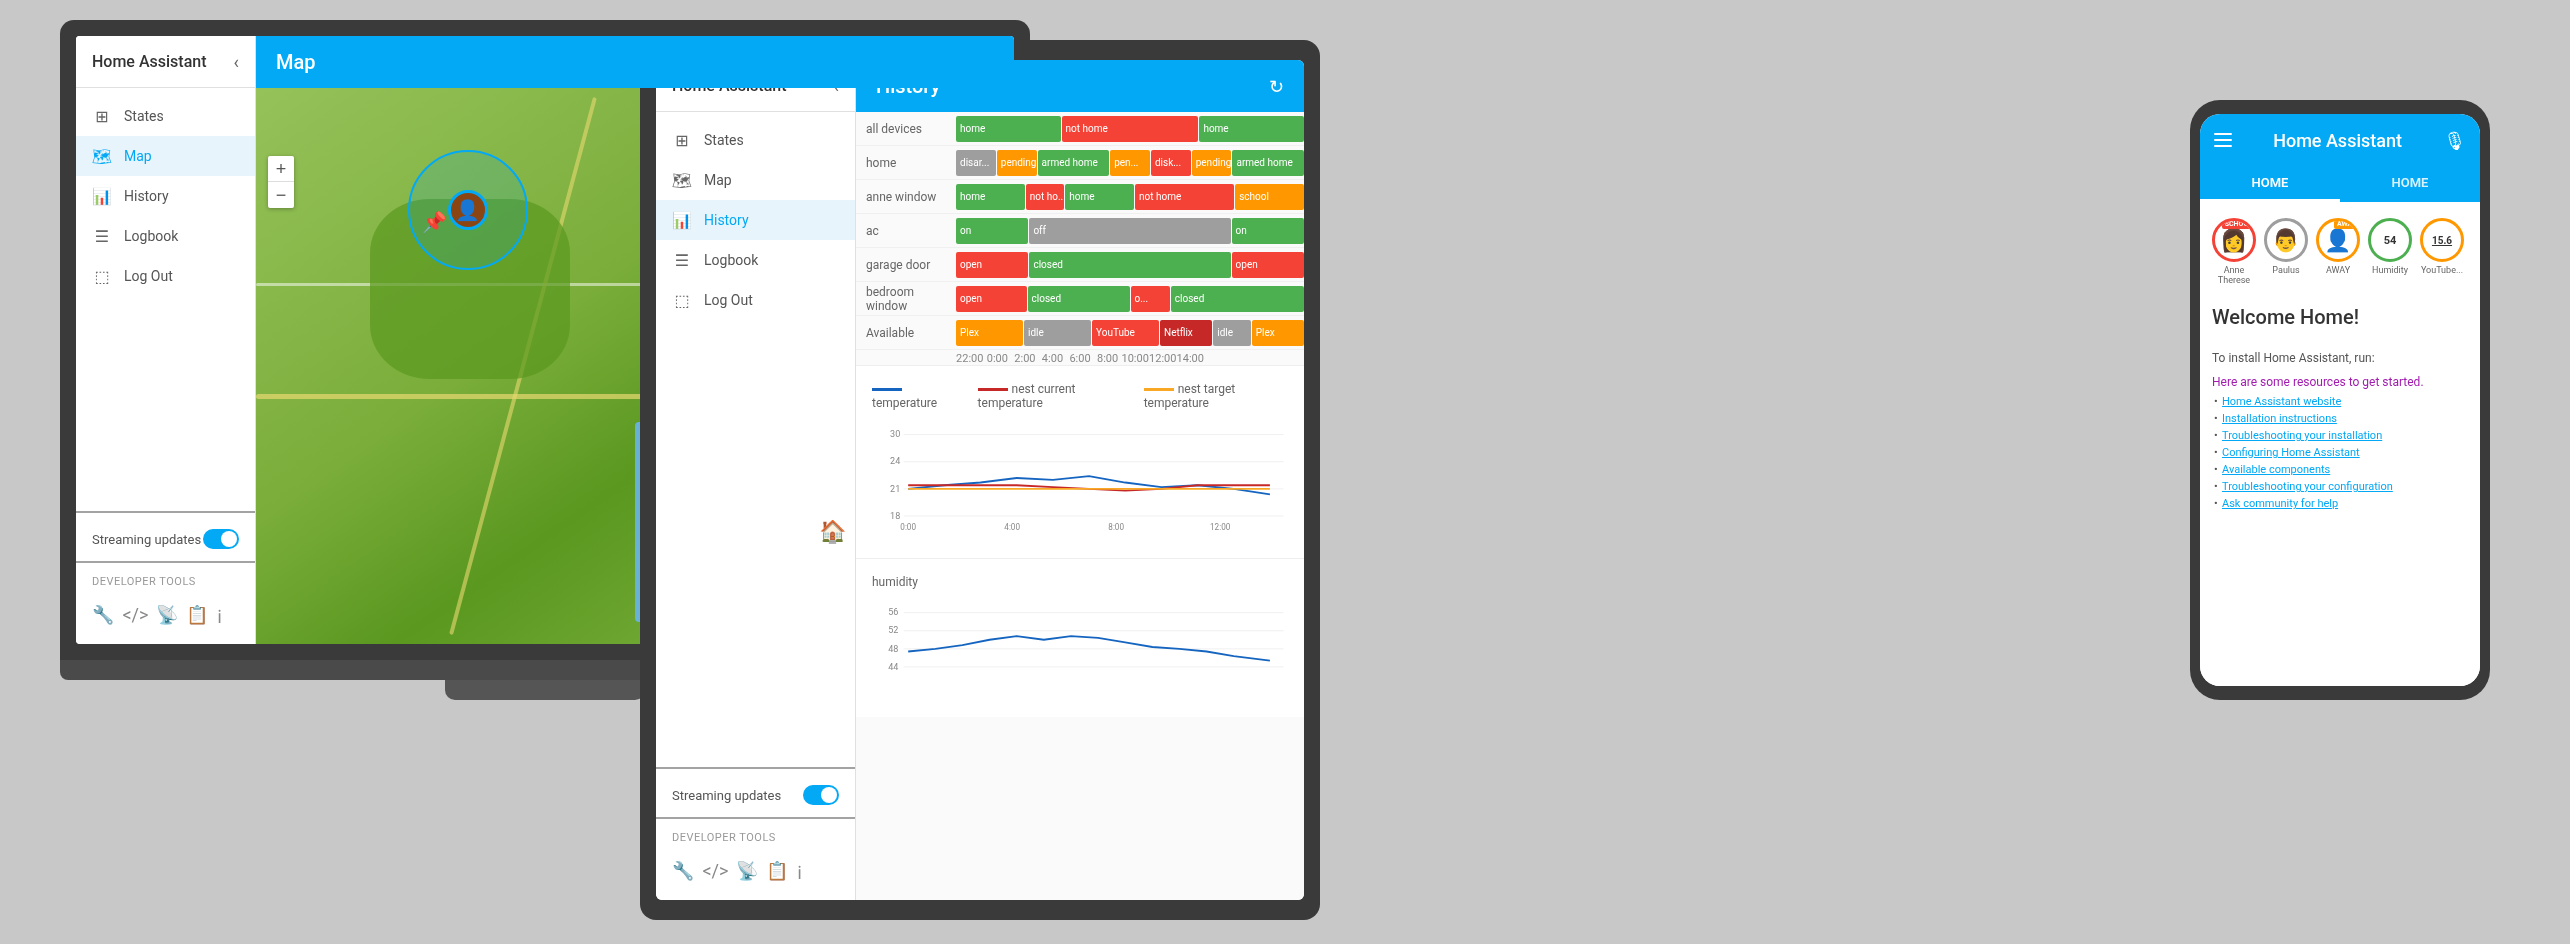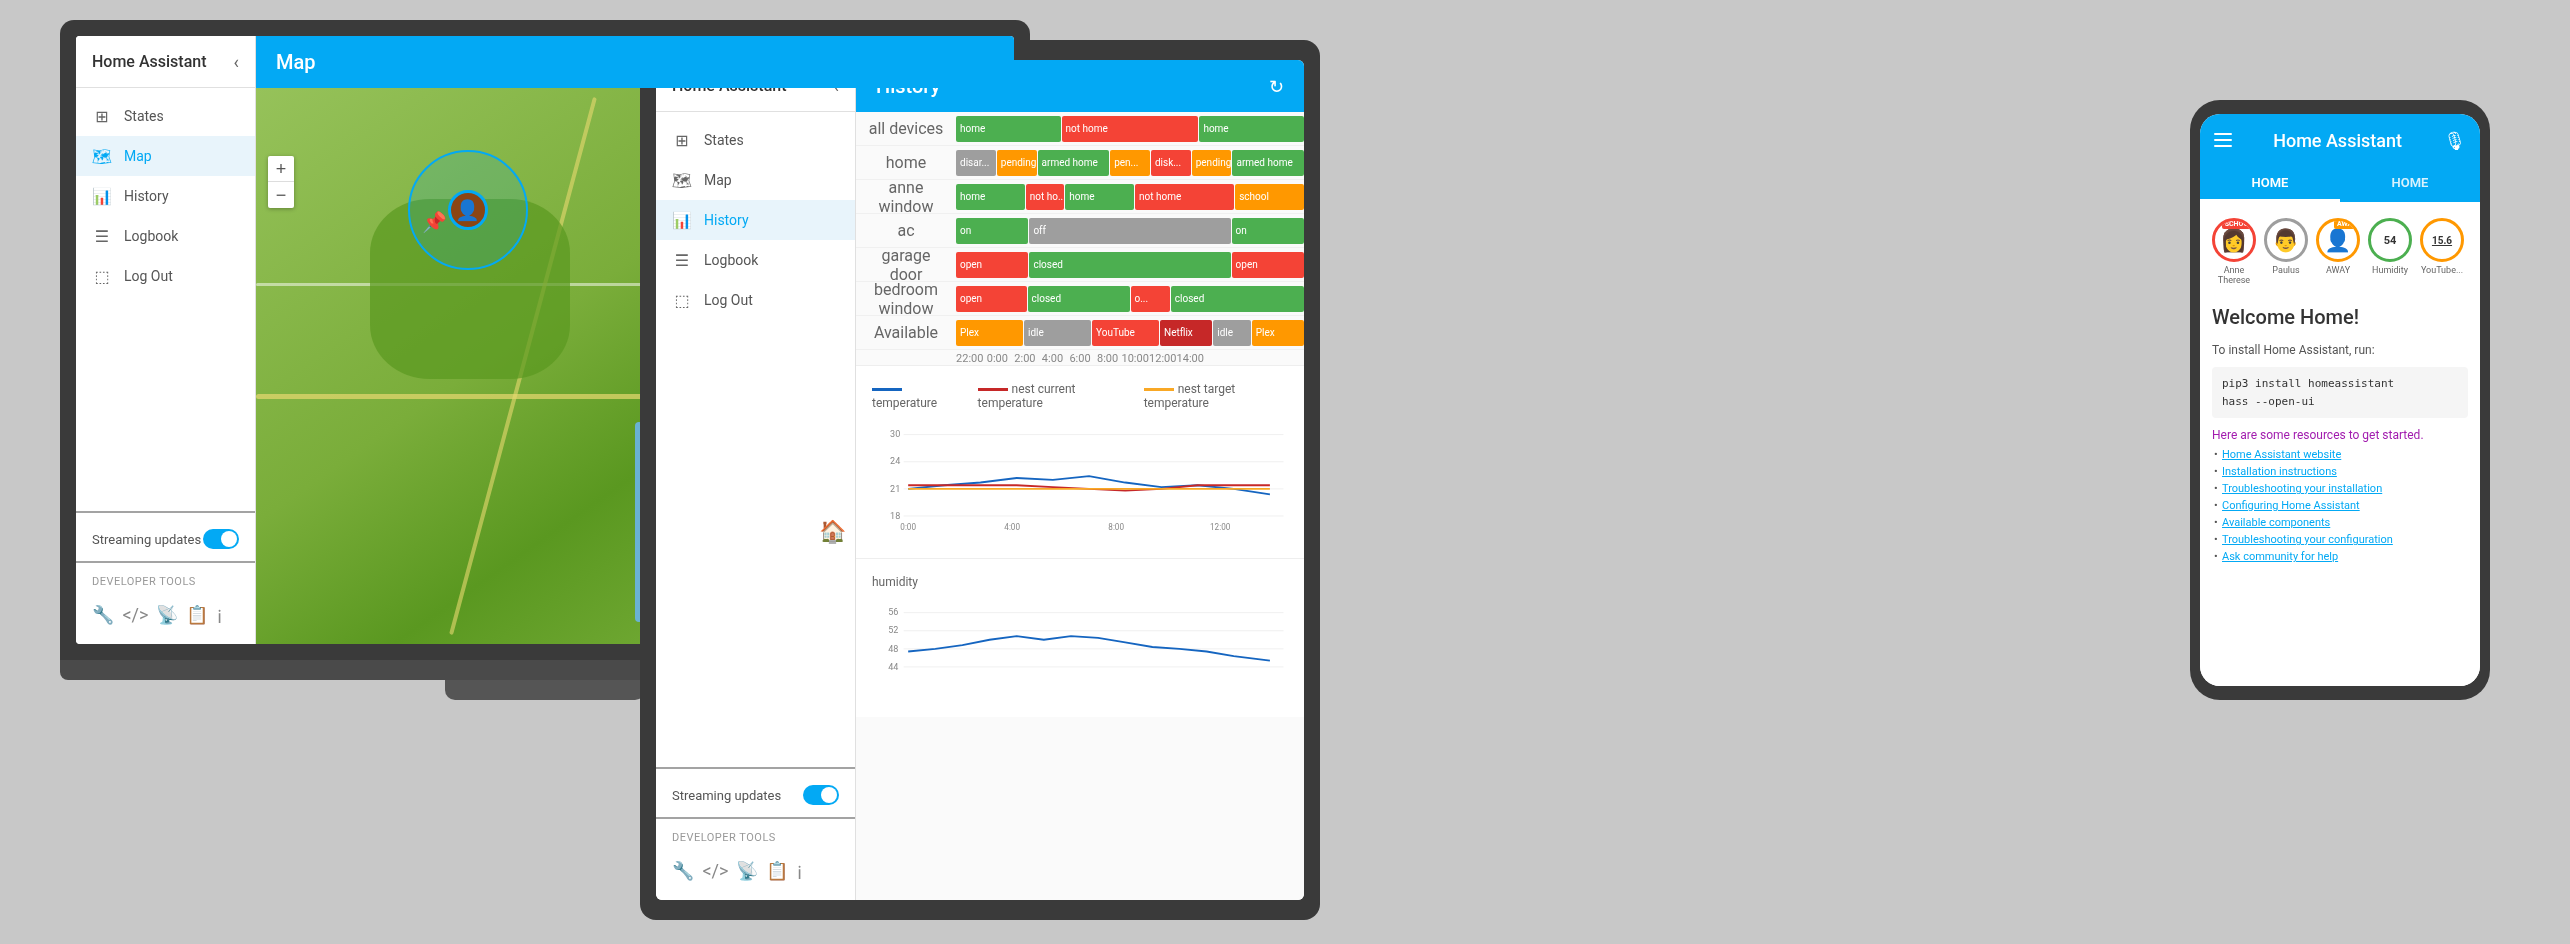--- a/index.html
+++ b/index.html
@@ -328,24 +328,24 @@
       padding: 0;
     }
     .history-row {
       display: flex;
       align-items: center;
       border-bottom: 1px solid #f0f0f0;
       height: 34px;
     }
     .history-label {
       width: 100px;
-      font-size: 16px;
+      font-size: 12px;
       color: #666;
       padding: 0 10px;
-      text-align: center;
+      text-align: left;
       flex-shrink: 0;
     }
     .history-bars {
       flex: 1;
       display: flex;
       height: 26px;
       gap: 1px;
     }
     .hbar {
       height: 100%;
@@ -505,21 +505,21 @@
       font-size: 11px;
       font-weight: bold;
       color: #333;
     }
     .stat-circle.humidity { border-color: #4caf50; }
     .stat-circle.temp { border-color: #ff9800; text-decoration: underline; }
     .welcome-title {
       font-size: 20px;
       font-weight: 500;
       color: #333;
-      margin-bottom: 12px;
+      margin-bottom: 20px;
     }
     .install-text {
       font-size: 12px;
       color: #555;
       margin-bottom: 8px;
       line-height: 1.5;
     }
     .code-block {
       background: #f5f5f5;
       border-radius: 4px;
@@ -918,24 +918,20 @@
           </div>
 
           <div class="p-avatar">
             <div class="stat-circle temp" style="font-size:10px;">15.6</div>
             <span class="p-avatar-label">YouTube...</span>
           </div>
         </div>
 
         <div class="welcome-title">Welcome Home!</div>
         <div class="install-text">To install Home Assistant, run:</div>
-        <div class="code-block">
-          <div>pip3 install homeassistant</div>
-          <div>hass --open-ui</div>
-        </div>
         <div class="resources-title">Here are some resources to get started.</div>
         <a class="resource-link" href="#">Home Assistant website</a>
         <a class="resource-link" href="#">Installation instructions</a>
         <a class="resource-link" href="#">Troubleshooting your installation</a>
         <a class="resource-link" href="#">Configuring Home Assistant</a>
         <a class="resource-link" href="#">Available components</a>
         <a class="resource-link" href="#">Troubleshooting your configuration</a>
         <a class="resource-link" href="#">Ask community for help</a>
       </div>
     </div>

